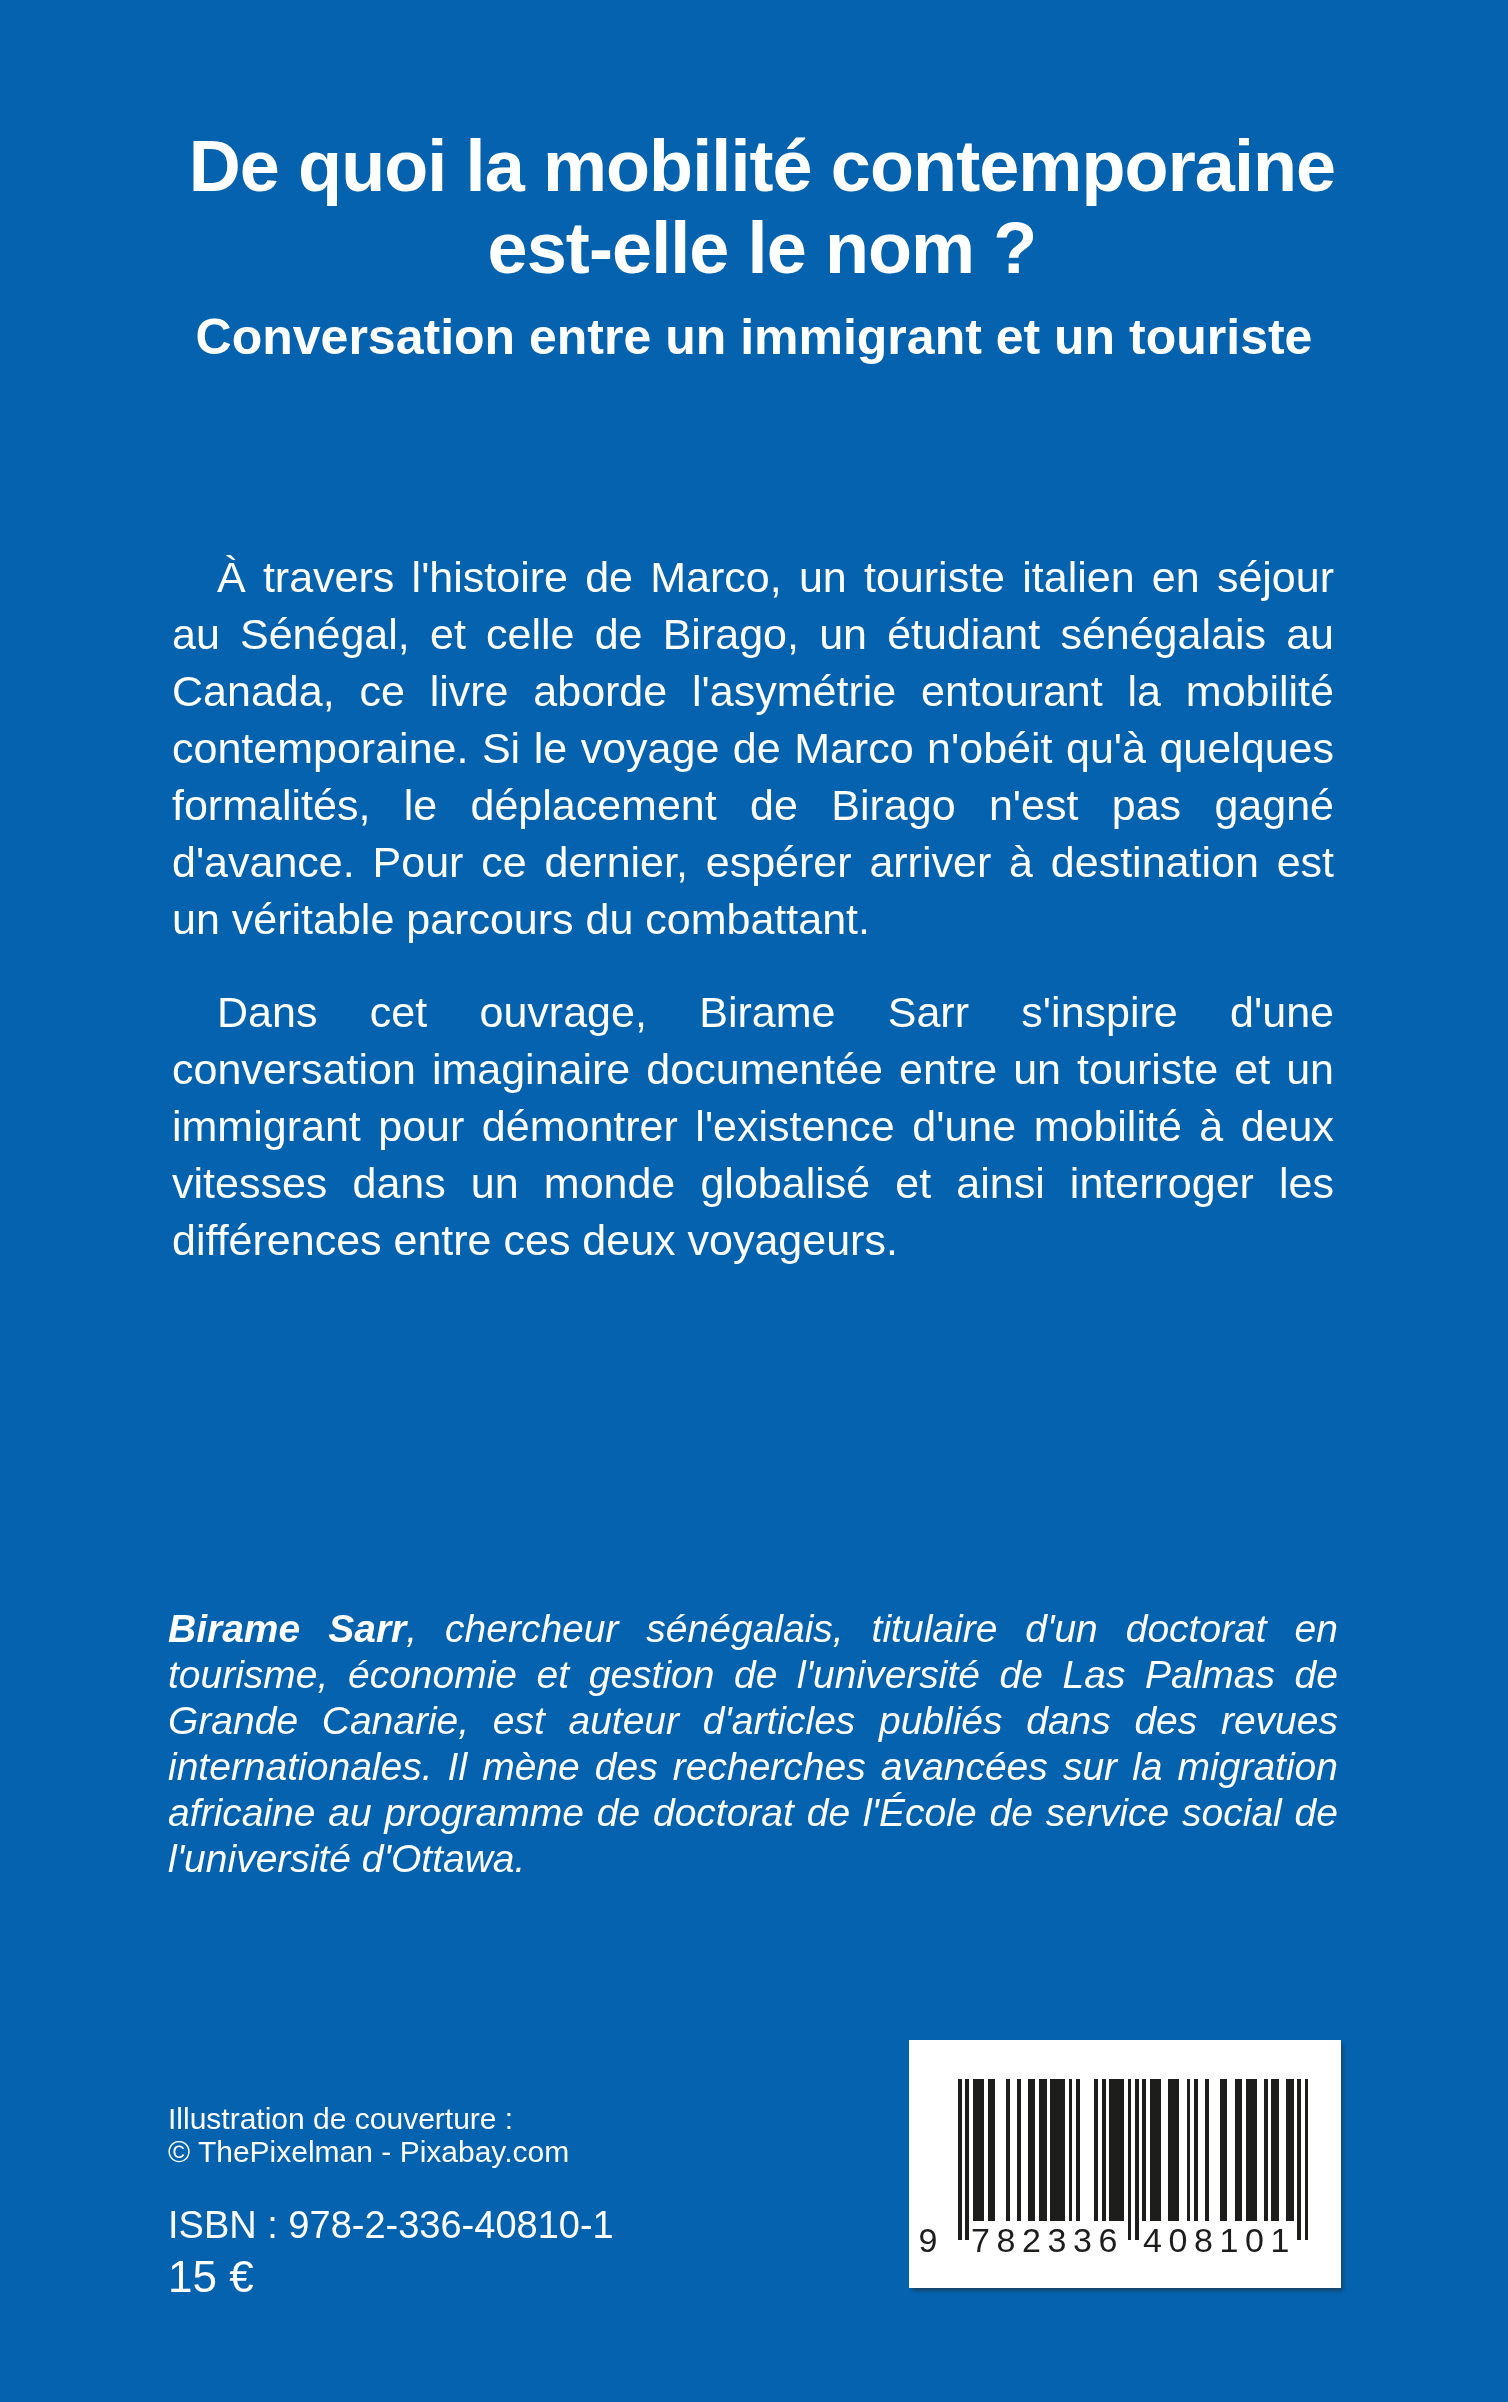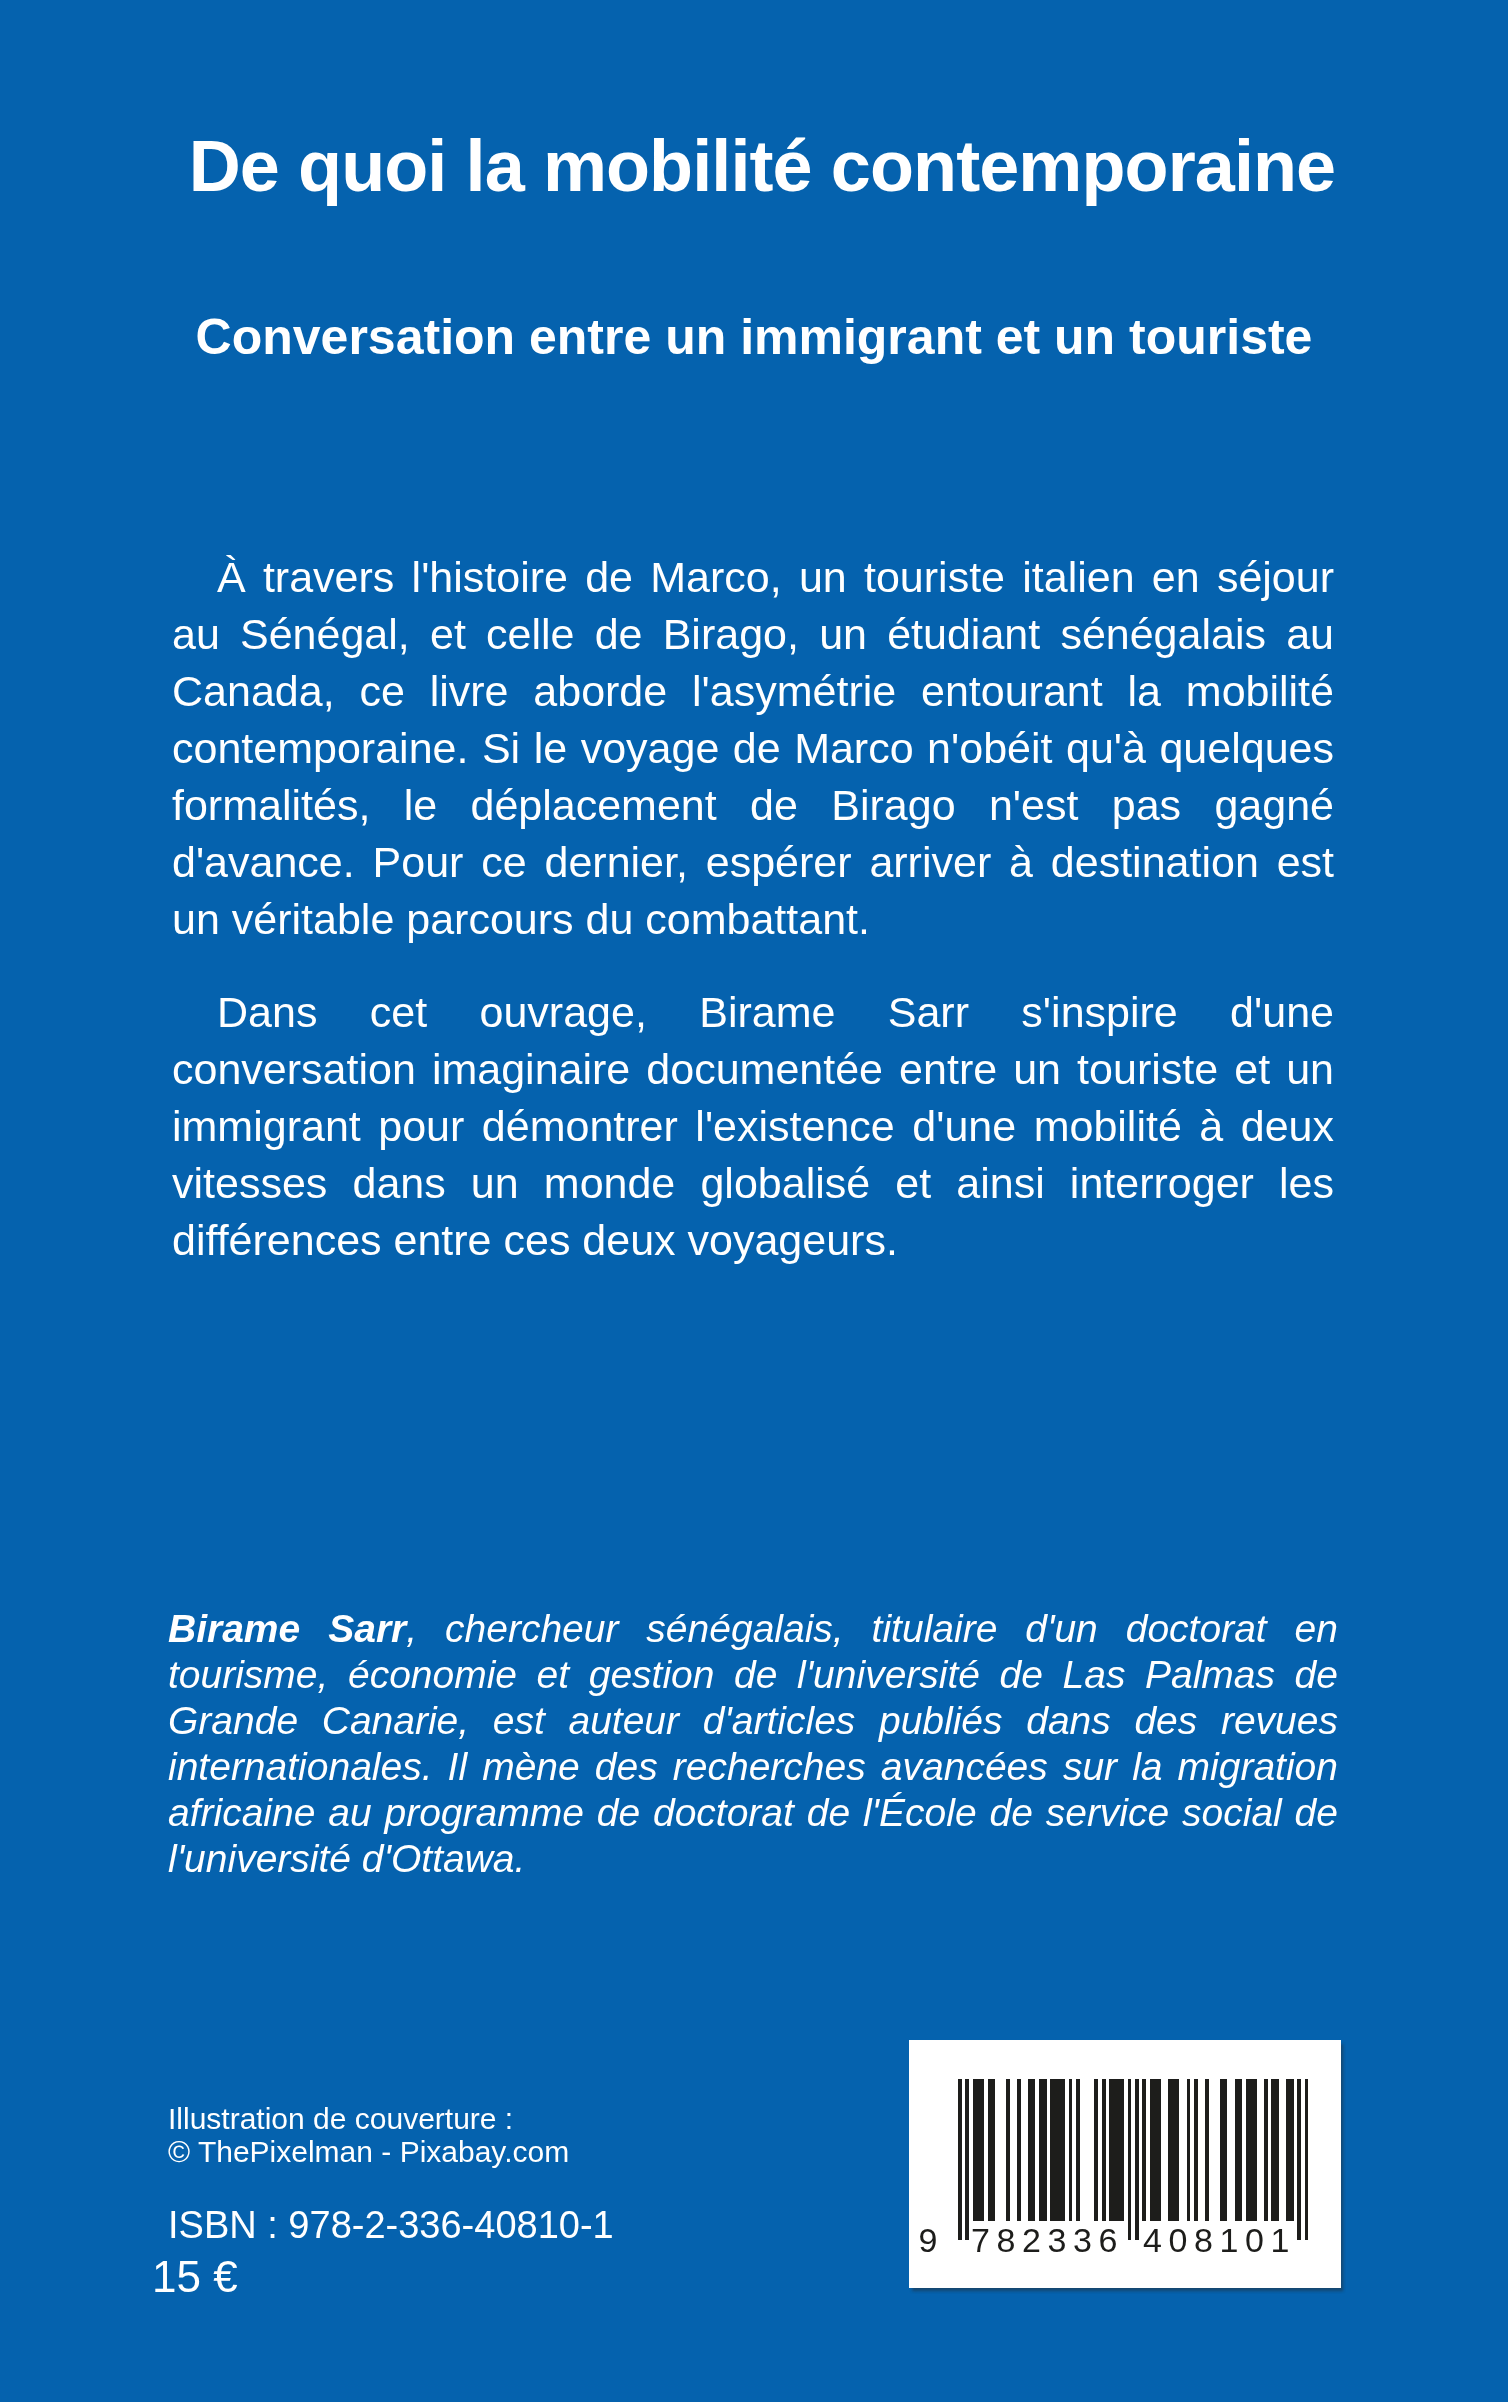--- a/index.html
+++ b/index.html
@@ -64,21 +64,21 @@
   }
   .isbn {
     position: absolute;
     left: 168px;
     top: 2203px;
     font-size: 38px;
     line-height: 44px;
   }
   .price {
     position: absolute;
-    left: 152px;
+    left: 168px;
     top: 2252px;
     font-size: 44px;
     line-height: 49px;
   }
   .barcode-box {
     position: absolute;
     left: 909px;
     top: 2040px;
     width: 432px;
     height: 248px;
@@ -108,20 +108,21 @@
   .barcode-group.left  { left: 62px;  letter-spacing: 6.6px; }
   .barcode-group.right { left: 234px; letter-spacing: 6.6px; }
 </style>
 </head>
 <body>
 
 <div class="page">
 
   <div class="title-block">
     <div>De quoi la mobilité contemporaine</div>
+    <div>est-elle le nom ?</div>
   </div>
 
   <div class="subtitle">Conversation entre un immigrant et un touriste</div>
 
   <div class="synopsis">
     <p>À travers l'histoire de Marco, un touriste italien en séjour au Sénégal, et celle de Birago, un étudiant sénégalais au Canada, ce livre aborde l'asymétrie entourant la mobilité contemporaine. Si le voyage de Marco n'obéit qu'à quelques formalités, le déplacement de Birago n'est pas gagné d'avance. Pour ce dernier, espérer arriver à destination est un véritable parcours du combattant.</p>
     <p>Dans cet ouvrage, Birame Sarr s'inspire d'une conversation imaginaire documentée entre un touriste et un immigrant pour démontrer l'existence d'une mobilité à deux vitesses dans un monde globalisé et ainsi interroger les différences entre ces deux voyageurs.</p>
   </div>
 
   <p class="bio"><strong>Birame Sarr</strong><span>, chercheur sénégalais, titulaire d'un doctorat en tourisme, économie et gestion de l'université de Las Palmas de Grande Canarie, est auteur d'articles publiés dans des revues internationales. Il mène des recherches avancées sur la migration africaine au programme de doctorat de l'École de service social de l'université d'Ottawa.</span></p>

